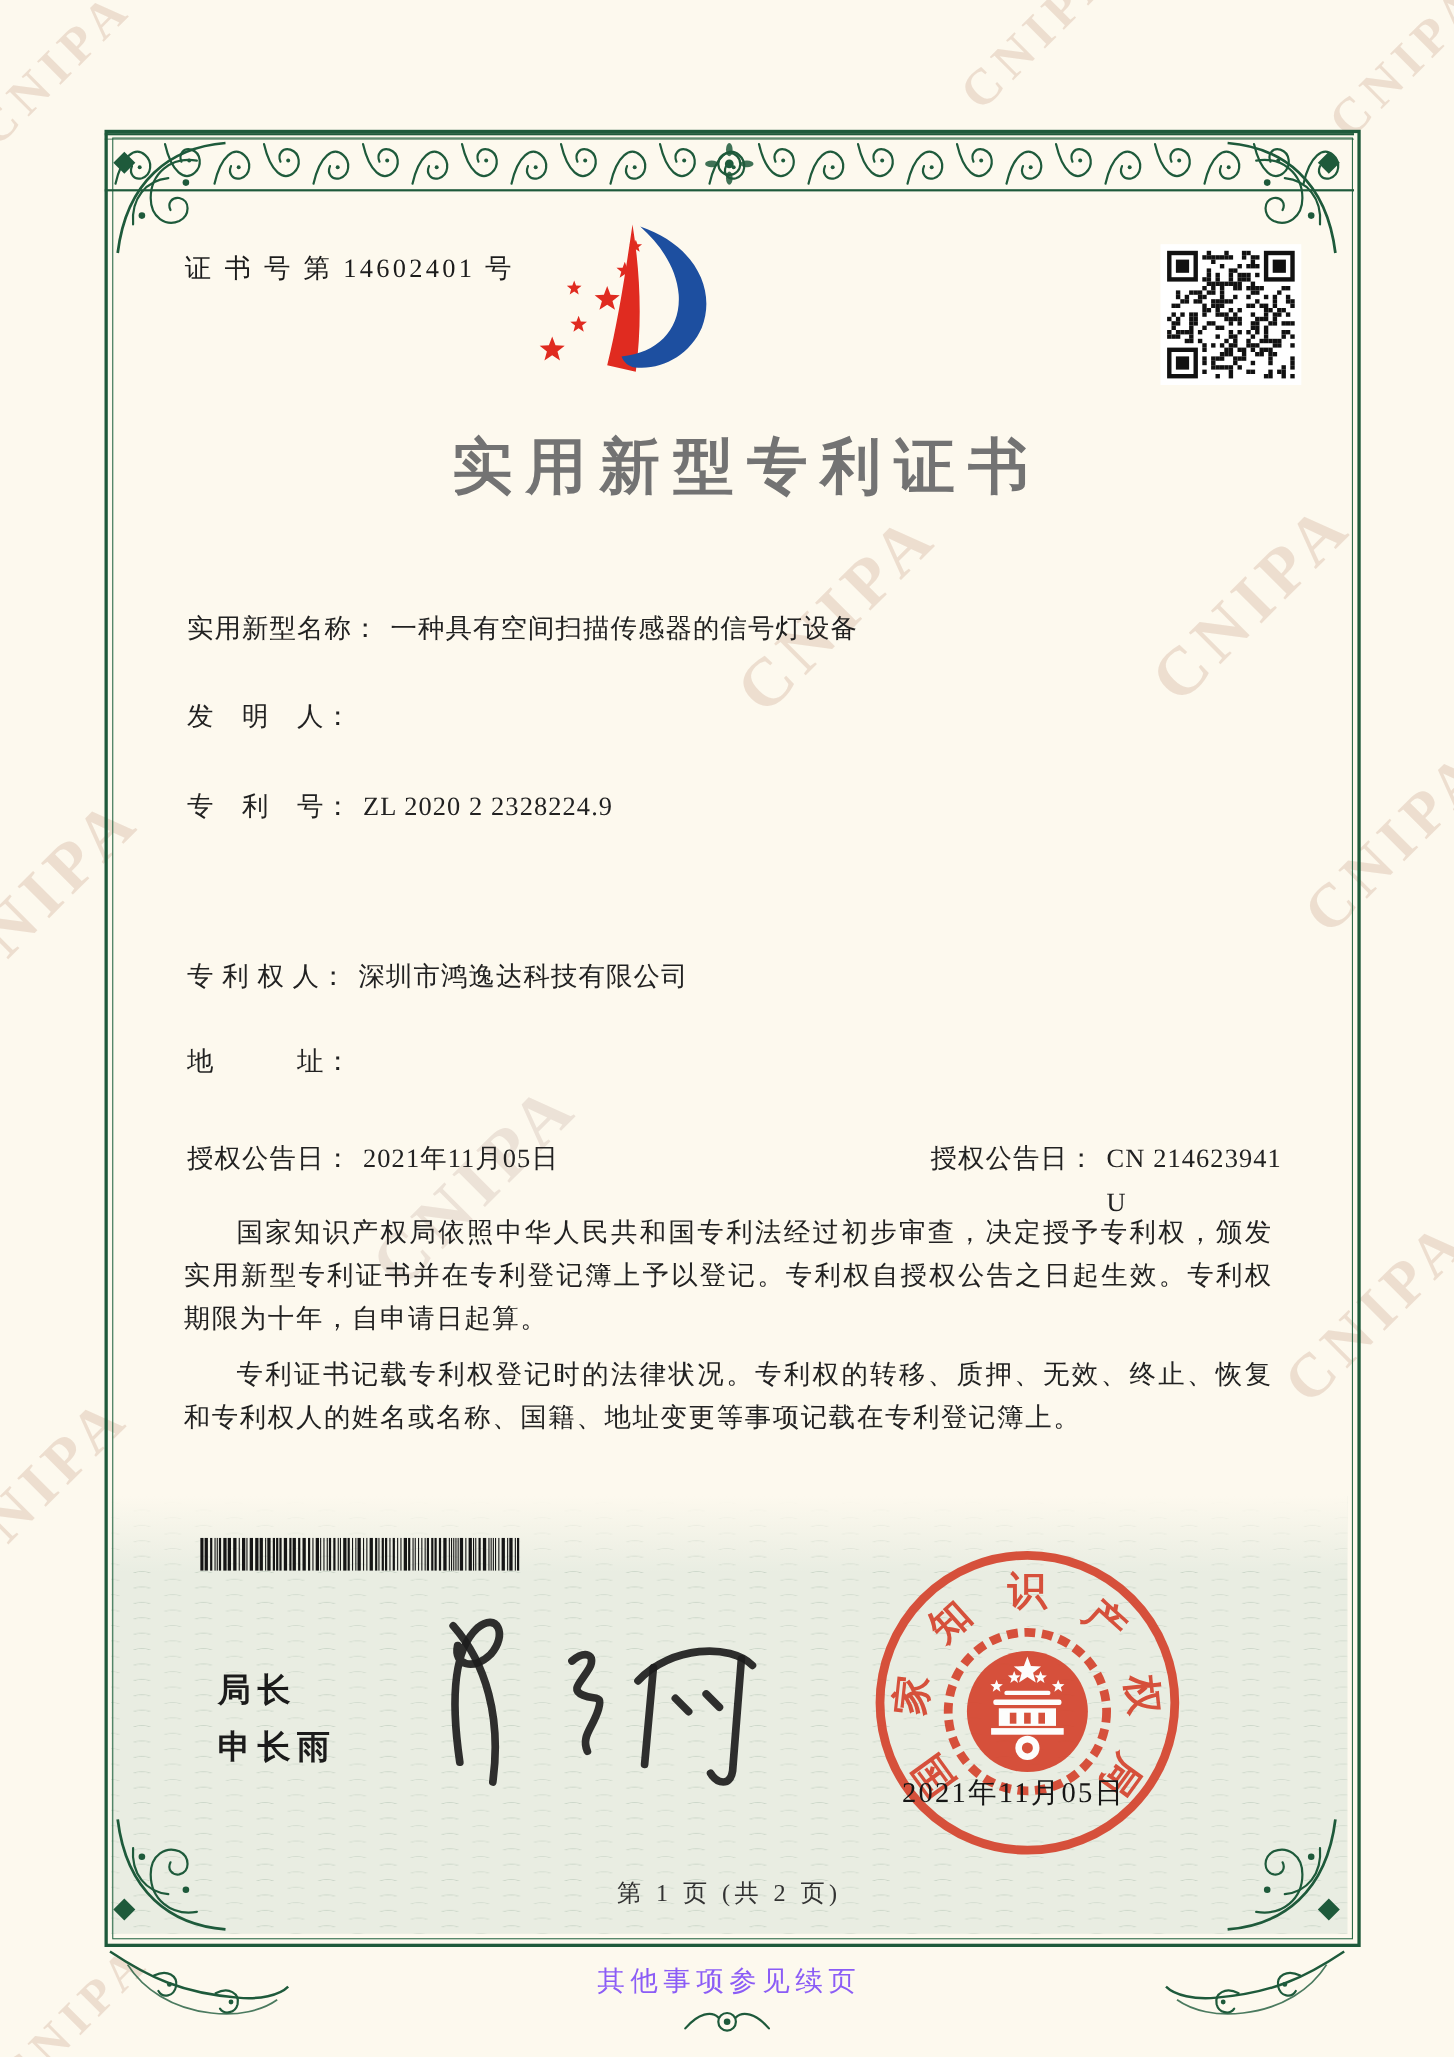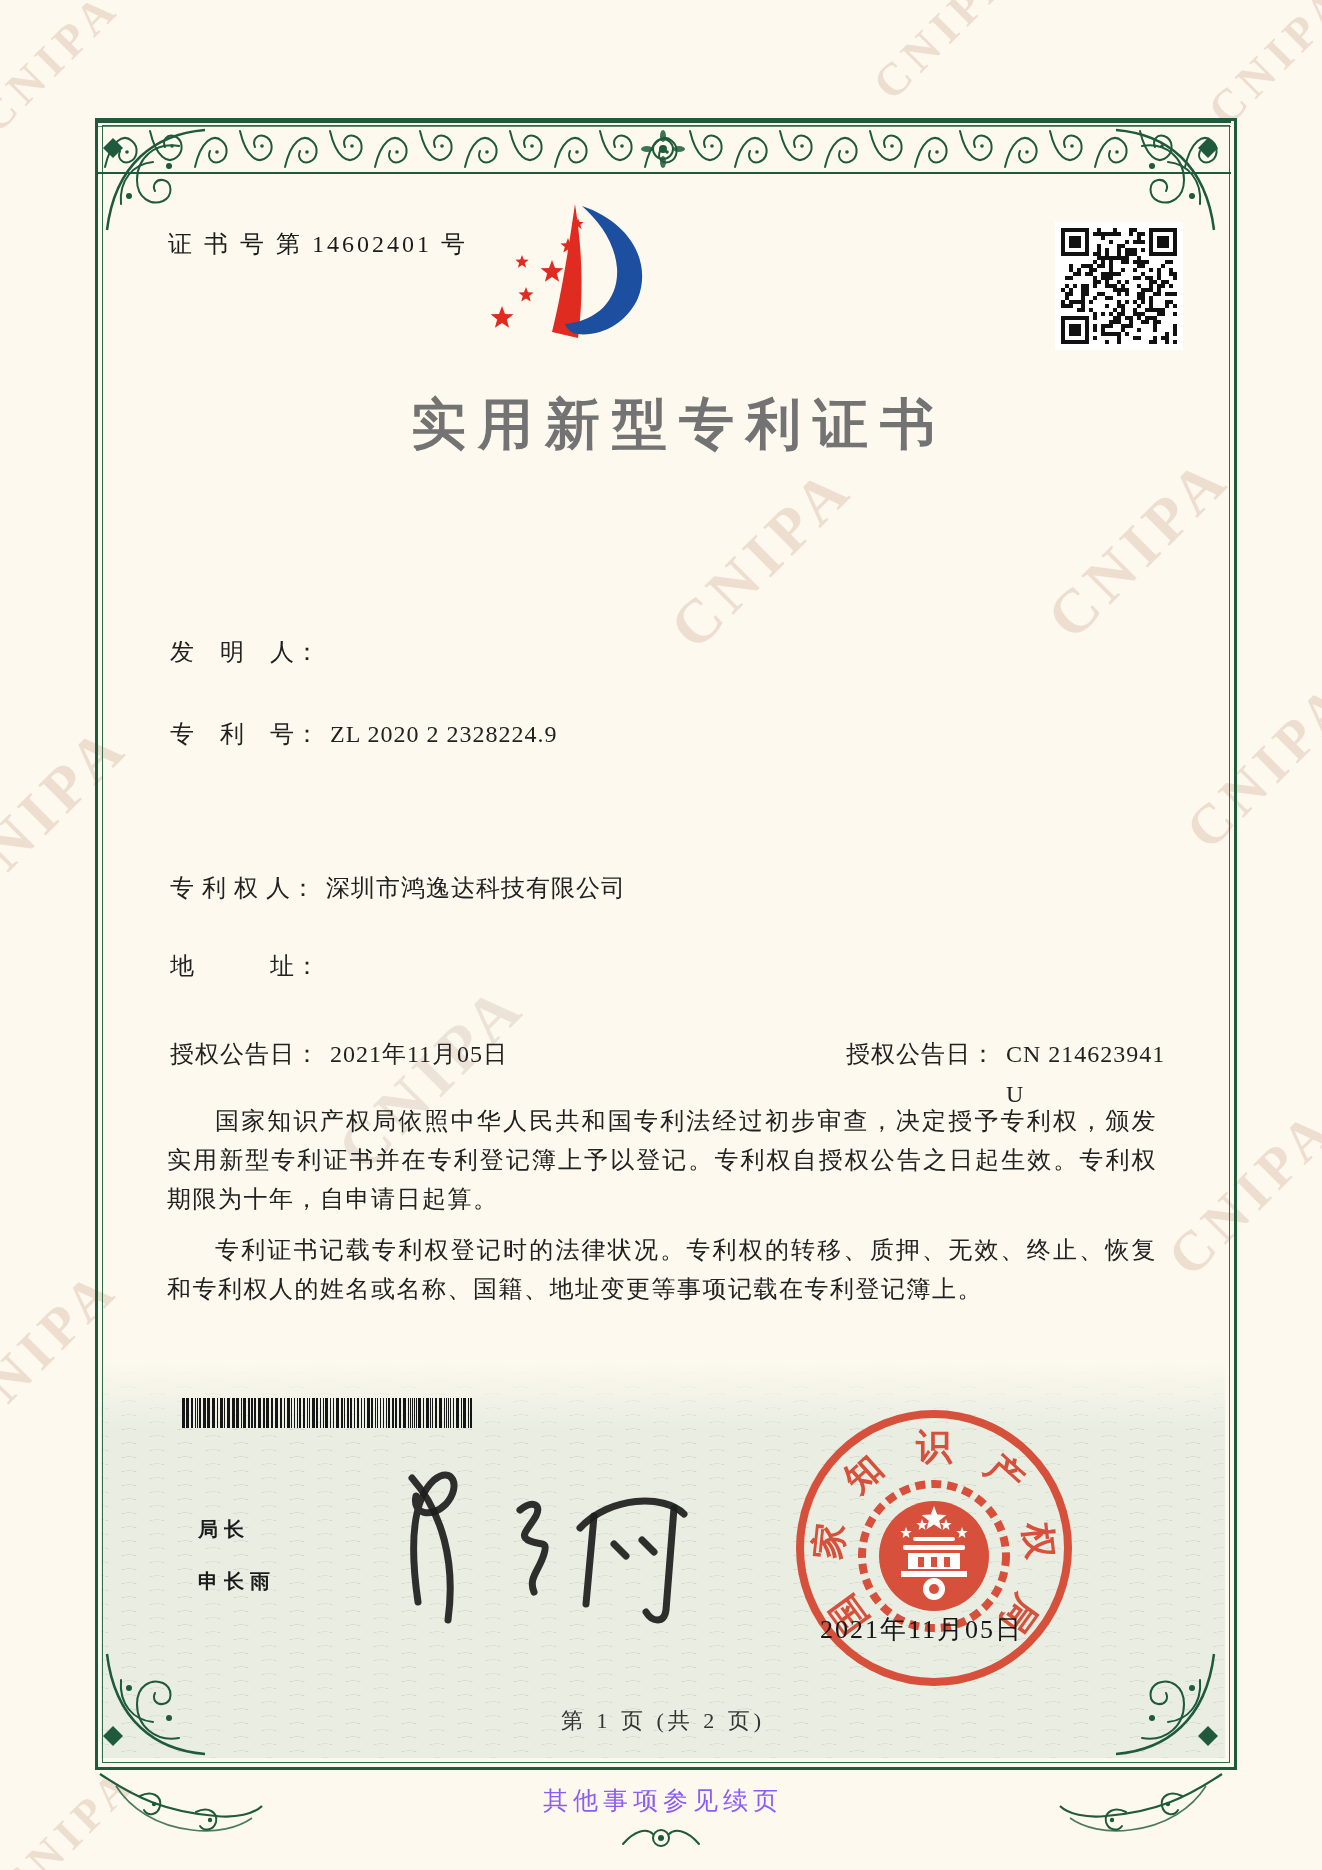--- a/index.html
+++ b/index.html
@@ -41,21 +41,21 @@
   .waves{position:absolute;left:101px;top:1360px;width:1124px;height:398px;z-index:1;
     background-color:#e9ede2;
     background-image:
       radial-gradient(ellipse 34px 13px at 50% 118%, rgba(255,255,255,0) 8.5px, rgba(150,173,155,.40) 9.8px, rgba(255,255,255,0) 11.5px),
       radial-gradient(ellipse 34px 13px at 50% 118%, rgba(255,255,255,0) 8.5px, rgba(150,173,155,.30) 9.8px, rgba(255,255,255,0) 11.5px);
     background-size:56px 14px,56px 14px;background-position:0 0,28px 7px;}
   .waves:before{content:"";position:absolute;left:0;top:0;width:100%;height:70px;
     background:linear-gradient(180deg,#fdf9ee 0%,rgba(253,249,238,0) 100%);}
   .barcode{position:absolute;left:182px;top:1398px;z-index:3;}
   .signer{position:absolute;left:198px;z-index:3;font-family:"Liberation Sans","DejaVu Sans",sans-serif;
-          font-weight:700;font-size:20px;letter-spacing:6px;color:#1b1b1b;}
+          font-weight:700;font-size:30px;letter-spacing:6px;color:#1b1b1b;}
   #signer-title{top:1516px;}
   #signer-name{top:1568px;}
   .signature{position:absolute;left:352px;top:1452px;z-index:3;}
   
   .seal{position:absolute;left:792px;top:1406px;width:284px;height:284px;z-index:4;opacity:.93;}
   .seal-ring-ch{position:absolute;left:142px;top:146px;font-size:36px;font-weight:700;color:#d5452f;
       transform:translate(-50%,-50%) rotate(var(--a)) translate(0,-105px);letter-spacing:0;}
   .seal-date{position:absolute;left:820px;top:1612px;z-index:5;font-size:26px;letter-spacing:2px;color:#161616;}
   .page-num{position:absolute;left:95px;top:1706px;width:1136px;text-align:center;z-index:3;
             font-size:22px;letter-spacing:4px;color:#333;}
@@ -529,20 +529,24 @@
       <rect x="11" y="11" width="12" height="12" fill="#111"></rect>
       <rect x="91" y="3" width="28" height="28" fill="#111"></rect>
       <rect x="95" y="7" width="20" height="20" fill="#fff"></rect>
       <rect x="99" y="11" width="12" height="12" fill="#111"></rect>
       <rect x="3" y="91" width="28" height="28" fill="#111"></rect>
       <rect x="7" y="95" width="20" height="20" fill="#fff"></rect>
       <rect x="11" y="99" width="12" height="12" fill="#111"></rect>
     </svg>
   <div class="title">实用新型专利证书</div>
 
+  <div class="frow" style="top:552px;">
+    <span class="flabel">实用新型名称：</span>
+    <span class="fvalue">一种具有空间扫描传感器的信号灯设备</span>
+  </div>
   <div class="frow" style="top:632px;">
     <span class="flabel">发　明　人：</span>
   </div>
   <div class="frow" style="top:714px;">
     <span class="flabel">专　利　号：</span>
     <span class="fvalue">ZL 2020 2 2328224.9</span>
   </div>
   <div class="frow" style="top:868px;">
     <span class="flabel">专 利 权 人：</span>
     <span class="fvalue">深圳市鸿逸达科技有限公司</span>

